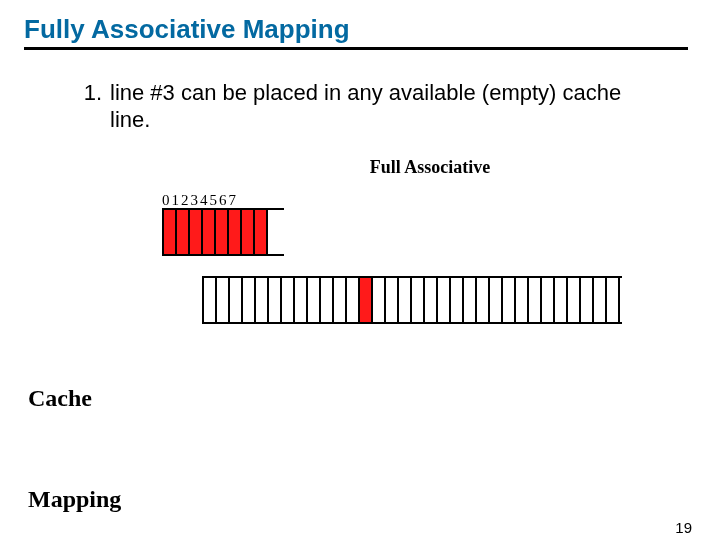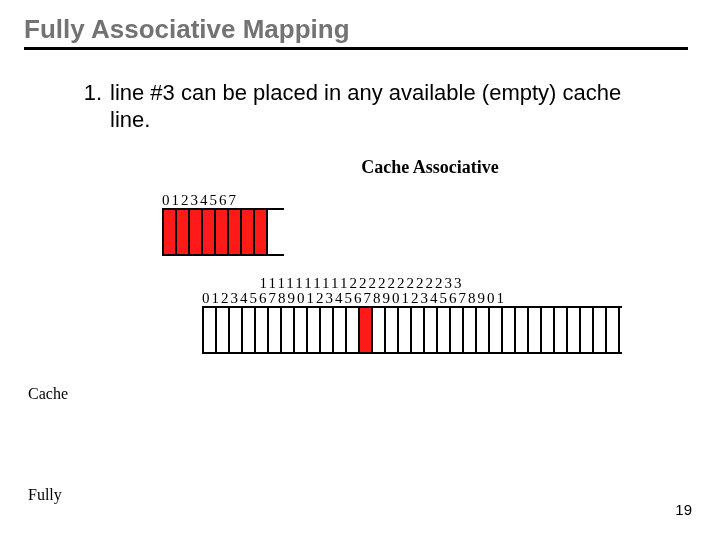--- a/index.html
+++ b/index.html
@@ -1,72 +1,71 @@
 <!DOCTYPE html>
 <html><head>
 <meta charset="utf-8">
 <style>
   html,body{margin:0;padding:0;width:720px;height:540px;background:#fff;font-family:Arial,Helvetica,sans-serif;color:#000}
   .slide{position:relative;width:720px;height:540px;box-sizing:border-box;padding:14px 22px}
-  .title{font-size:26px;font-weight:bold;color:#737373;margin:0 0 2px 2px}
+  .title{font-size:26px;font-weight:bold;color:#0369a1;margin:0 0 2px 2px}
   .title-underline{height:3px;background:#000;margin:0 10px 30px 2px}
   .body-area{padding:0 40px 0 52px}
   .num-item{display:flex;margin-bottom:6px}
   .num-item .n{width:28px;flex:0 0 28px;font-size:22px;text-align:right;padding-right:8px}
   .num-item .t{font-size:22px;line-height:1.22}
   .para{font-size:22px;line-height:1.22;margin-left:36px;margin-top:18px}
   .diagram-label{font-family:"Comic Sans MS","Comic Sans",cursive;font-weight:bold;font-size:18px;text-align:center;line-height:1}
   .indices{font-family:"Comic Sans MS","Comic Sans",cursive;font-size:15px;letter-spacing:2px;text-align:left;white-space:pre;line-height:1}
   .cache-area{margin-top:24px}
   .cache-title{margin-left:140px}
   .cache-idx{margin-left:140px;margin-top:2px}
   .bars{display:flex;border:2px solid #000;border-right:none;margin-left:140px;margin-top:0}
   .cache-bars .cell{width:13px;height:44px;background:#ff1a1a;border-right:2px solid #000;box-sizing:border-box}
-  .side-label{font-family:"Comic Sans MS","Comic Sans",cursive;font-weight:normal;font-size:16px;position:absolute}
+  .side-label{font-family:"Comic Sans MS","Comic Sans",cursive;font-weight:bold;font-size:24px;position:absolute}
   .mem-area{margin-top:20px}
   .mem-idx{margin-left:180px;margin-top:0}
   .mem-bars{display:flex;border:2px solid #000;border-right:none;margin-left:180px}
   .mem-bars .cell{width:13px;height:44px;background:#fff;border-right:2px solid #000;box-sizing:border-box}
   .mem-bars .cell.red{background:#ff1a1a}
-  .page-num{position:absolute;right:28px;bottom:22px;font-size:15px;color:#000}
+  .page-num{position:absolute;right:28px;bottom:4px;font-size:15px;color:#000}
 </style>
 </head>
 <body>
 
 <div class="slide">
   <div class="title">Fully Associative Mapping</div>
   <div class="title-underline"></div>
 
   <div class="body-area">
     <div class="num-item">
       <div class="n">1.</div>
       <div class="t">
         <div>line #3 can be placed in any available (empty) cache line.</div>
       </div>
     </div>
   </div>
 
   <div class="cache-area">
-    <div class="diagram-label cache-title">Cache Associative</div>
+    <div class="diagram-label cache-title">Full Associative</div>
     <div class="indices cache-idx"><span>        </span><br><span>01234567</span></div>
     <div class="bars cache-bars" id="cache-bars" style="width:120px">
         <div class="cell"></div>
         <div class="cell"></div>
         <div class="cell"></div>
         <div class="cell"></div>
         <div class="cell"></div>
         <div class="cell"></div>
         <div class="cell"></div>
         <div class="cell"></div>
       </div>
     <div class="side-label" style="left:28px;top:385px">Cache</div>
   </div>
 
   <div class="mem-area">
-    <div class="indices mem-idx"><span>          1111111111222222222233</span><br><span>01234567890123456789012345678901</span></div>
     <div class="mem-bars" id="mem-bars" style="width:418px">
         <div class="cell"></div>
         <div class="cell"></div>
         <div class="cell"></div>
         <div class="cell"></div>
         <div class="cell"></div>
         <div class="cell"></div>
         <div class="cell"></div>
         <div class="cell"></div>
         <div class="cell"></div>
@@ -87,17 +86,17 @@
         <div class="cell"></div>
         <div class="cell"></div>
         <div class="cell"></div>
         <div class="cell"></div>
         <div class="cell"></div>
         <div class="cell"></div>
         <div class="cell"></div>
         <div class="cell"></div>
         <div class="cell"></div>
       </div>
-    <div class="side-label" style="left:28px;top:486px">Fully</div>
+    <div class="side-label" style="left:28px;top:486px">Mapping</div>
   </div>
 
   <div class="page-num">19</div>
 </div>
 
 </body></html>

